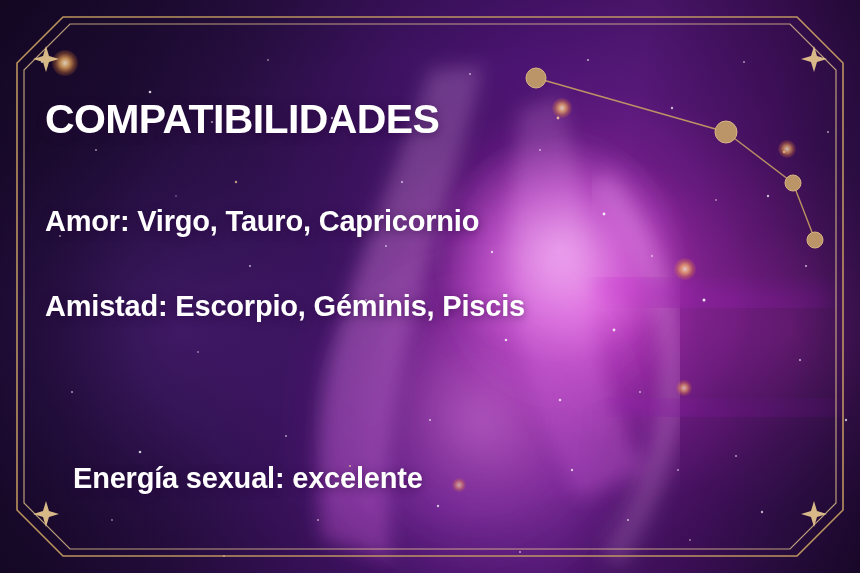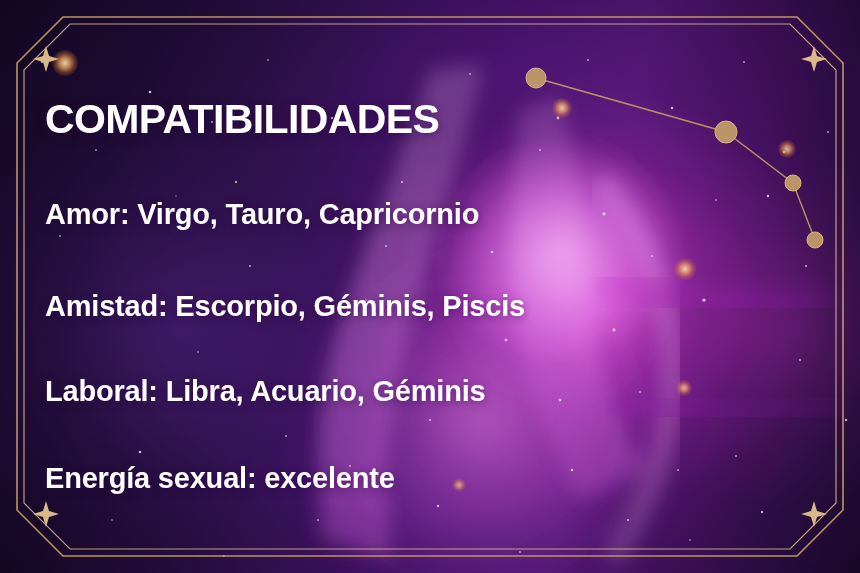--- a/index.html
+++ b/index.html
@@ -154,24 +154,24 @@
     position: absolute;
     left: 0;
     margin: 0;
     font-size: 29px;
     font-weight: 700;
     letter-spacing: -0.2px;
     color: #ffffff;
     white-space: nowrap;
     text-shadow: 0 2px 9px rgba(40,0,60,0.50);
   }
-  .line-0 { top: 198px; }
+  .line-0 { top: 205px; }
   .line-1 { top: 290px; }
   .line-2 { top: 375px; }
-  .line-3 { top: 462px; }
+  .line-3 { top: 462px; margin-left: 28px; }
 </style>
 </head>
 <body>
 
 <div id="poster">
 
   <div class="bg-layer bg-base"></div>
   <div class="bg-layer bg-nebula-main"></div>
   <div class="bg-layer bg-nebula-bright"></div>
   <div class="bg-layer bg-nebula-right"></div>
@@ -320,17 +320,16 @@
         <path d="M 814 501 L 817 511 L 827 514 L 817 517 L 814 527 L 811 517 L 801 514 L 811 511 Z"></path>
       </g>
     </svg>
   </div>
 
   <div class="content">
     <h1 class="poster-title">COMPATIBILIDADES</h1>
 
     <p class="line line-0">Amor: Virgo, Tauro, Capricornio</p>
     <p class="line line-1">Amistad: Escorpio, Géminis, Piscis</p>
-    <p class="line line-2">Laboral: Libra, Acuario, Géminis</p>
     <p class="line line-3">Energía sexual: excelente</p>
   </div>
 
 </div>
 
 </body></html>

